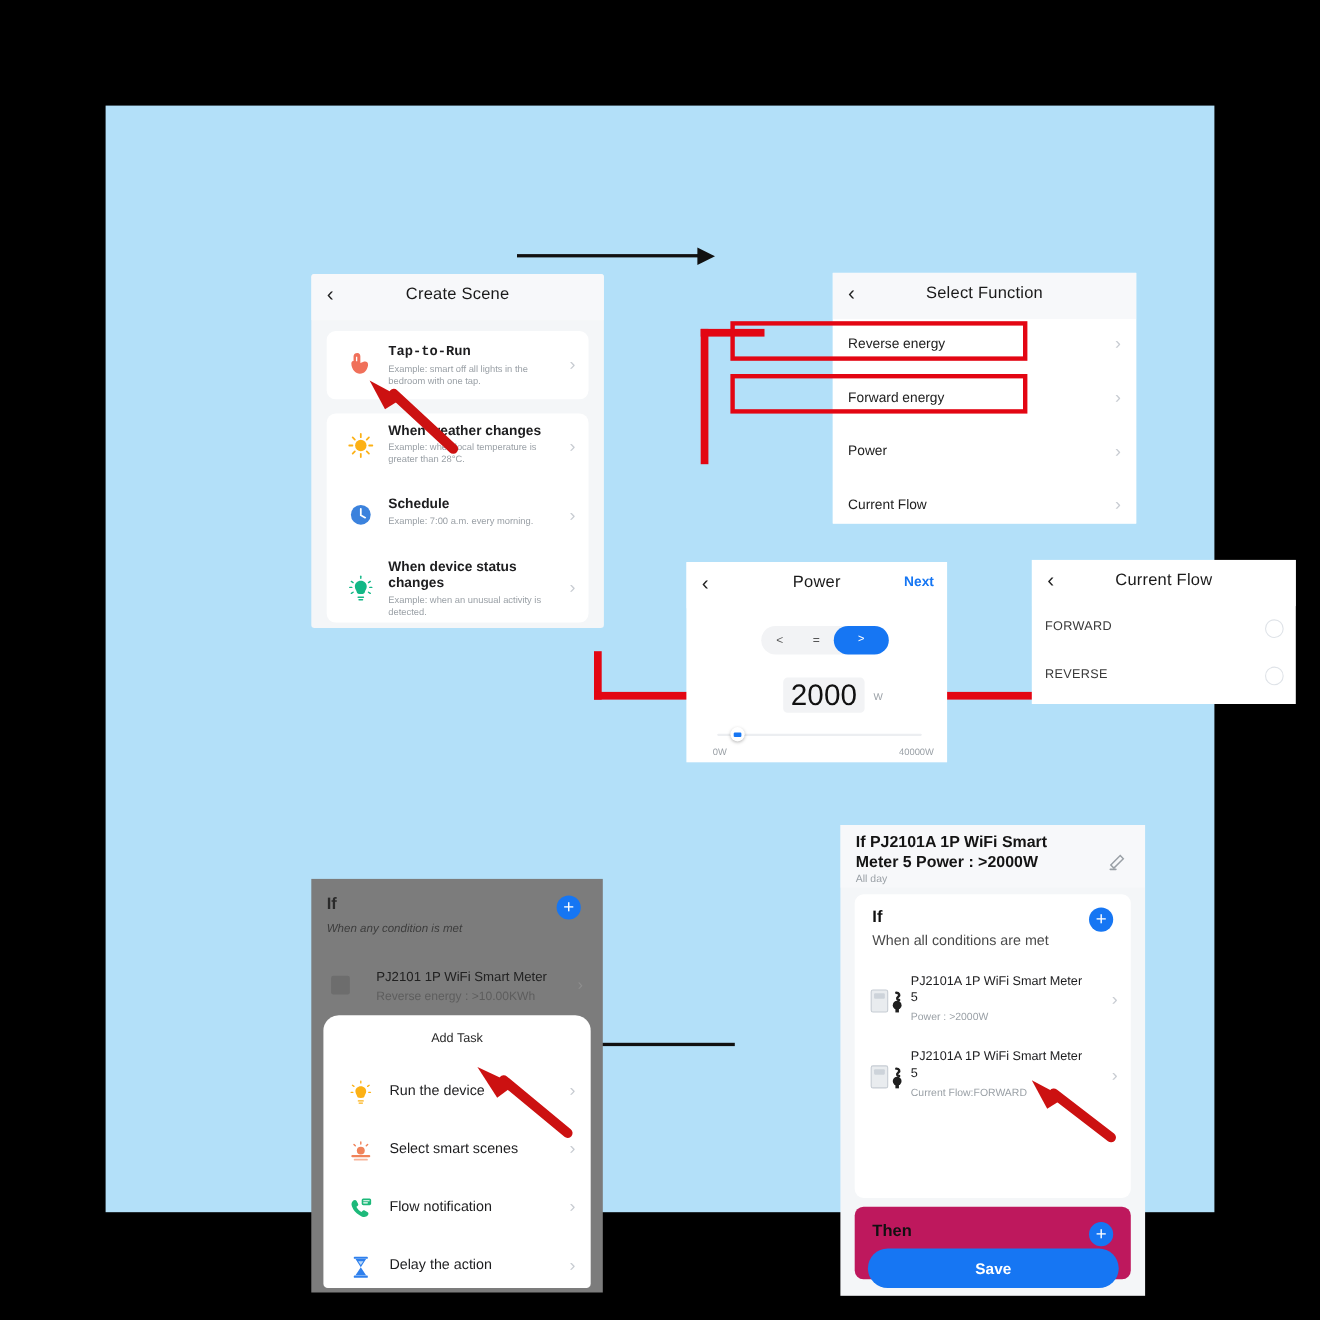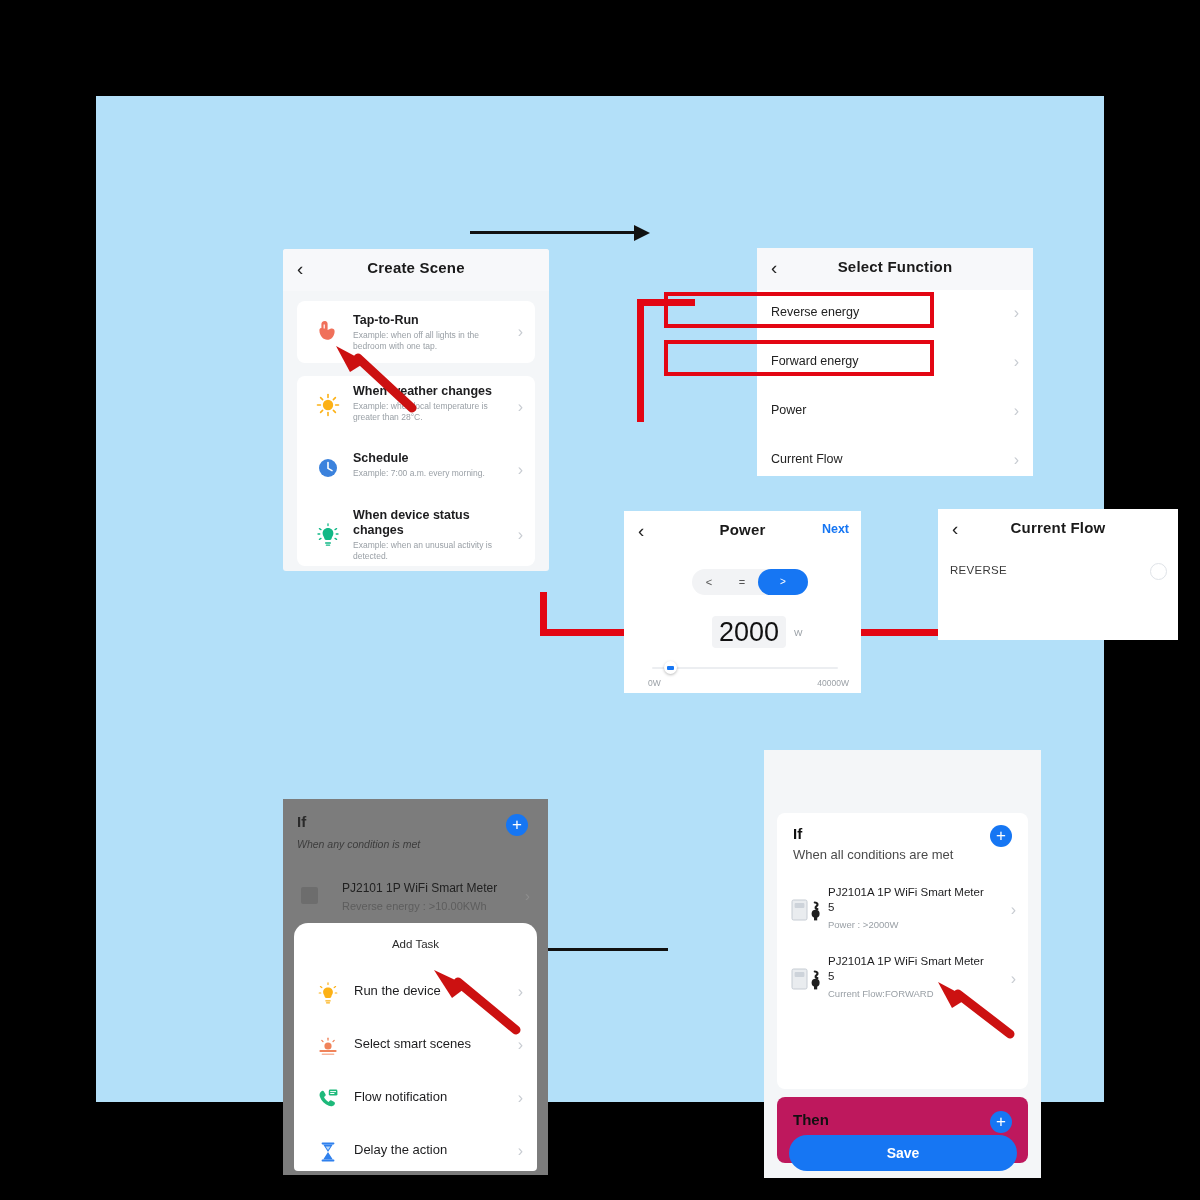--- a/index.html
+++ b/index.html
@@ -2,34 +2,34 @@
 <html><head>
 <meta charset="utf-8">
 <style>
   html,body{margin:0;padding:0;background:#000;}
   body{width:1200px;height:1200px;font-family:"Liberation Sans",sans-serif;overflow:hidden;}
   #root{position:relative;width:1200px;height:1200px;background:#000;}
   #canvas{position:absolute;left:96px;top:96px;width:1008px;height:1006px;background:#b3e0f9;}
 
   .panel{position:absolute;background:#fff;overflow:hidden;}
   .phdr{position:relative;height:42px;background:#f7f8fa;}
-  .phdr .ttl{position:absolute;left:0;right:0;top:10px;text-align:center;font-size:15px;font-weight:bold;color:#1a1a1a;letter-spacing:.2px;}
+  .phdr .ttl{position:absolute;left:0;right:0;top:10px;text-align:center;font-size:15px;font-weight:normal;color:#1a1a1a;letter-spacing:.2px;}
   .back{position:absolute;left:14px;top:8px;width:18px;height:24px;color:#222;font-size:19px;line-height:24px;}
   .chev{color:#c8ccd2;font-size:16px;font-weight:300;}
 
   
   #p-create{left:187px;top:153px;width:266px;height:322px;background:#f4f6f8;border-radius:3px;}
   #p-create .cardA{position:absolute;left:14px;top:52px;width:238px;height:62px;background:#fff;border-radius:8px;}
   #p-create .cardB{position:absolute;left:14px;top:127px;width:238px;height:190px;background:#fff;border-radius:8px;}
   .crow{position:relative;height:63px;}
   .crow .ico{position:absolute;left:18px;top:16px;width:26px;height:26px;}
   .crow .t1{position:absolute;left:56px;top:8px;font-size:12.5px;font-weight:600;color:#1d1d1f;}
   .crow .t2{position:absolute;left:56px;top:25px;right:30px;font-size:8.5px;color:#9aa0a6;line-height:11px;}
   .crow .ar{position:absolute;right:12px;top:22px;}
-  #p-create .cardA .t1{top:12px;}
+  #p-create .cardA .t1{top:12px;font-family:Liberation Mono, monospace;}
   #p-create .cardA .t2{top:29px;}
 
   
   #p-func{left:661px;top:152px;width:276px;height:228px;}
   .frow{position:relative;height:49px;background:#fff;}
   .frow .lbl{position:absolute;left:14px;top:15px;font-size:12.5px;color:#222;}
   .frow .ar{position:absolute;right:14px;top:14px;}
   .redbox{position:absolute;border:4px solid #e30613;box-sizing:border-box;}
 
   
@@ -130,21 +130,21 @@
         <div class="ttl">Create Scene</div>
       </div>
 
       <div class="cardA">
         <div class="crow">
           <svg class="ico" viewBox="0 0 26 26">
             <path d="M10 4c1.6 0 2.6 1.4 2.6 3v6l2.4-1c2.6-1 4.6 0 4.6 2.4 0 2.6-1.6 6.6-4.6 7.8-2.6 1-6 .6-7.8-1.6C5.6 18.6 4.4 16 4.4 13.4c0-1.6 1-2.6 2-2.2v-4c0-1.6 1-3.2 3.6-3.2z" fill="#f0705a"></path>
             <path d="M9.2 11.4v-4" stroke="#fff" stroke-width="1.2" fill="none"></path>
           </svg>
           <div class="t1">Tap-to-Run</div>
-          <div class="t2">Example: when off all lights in the bedroom with one tap.</div>
+          <div class="t2">Example: smart off all lights in the bedroom with one tap.</div>
           <div class="ar chev">›</div>
         </div>
       </div>
 
       <div class="cardB">
         <div class="crow" style="position:absolute;left:0;top:0;width:238px;">
           <svg class="ico" viewBox="0 0 26 26">
             <circle cx="13" cy="13" r="5.2" fill="#fcb116"></circle>
             <g stroke="#fcb116" stroke-width="1.6" stroke-linecap="round">
               <line x1="13" y1="2.5" x2="13" y2="5.4"></line>
@@ -240,26 +240,38 @@
       <div class="rng l">0W</div>
       <div class="rng r">40000W</div>
     </div>
 
     <div class="panel" id="p-flow">
       <div class="phdr" style="background:#fff;">
         <div class="back">‹</div>
         <div class="ttl">Current Flow</div>
       </div>
       <div class="orow">
+        <div class="lbl">FORWARD</div>
+        <div class="rad"></div>
+      </div>
+      <div class="orow">
         <div class="lbl">REVERSE</div>
         <div class="rad"></div>
       </div>
     </div>
 
     <div class="panel" id="p-sum">
+      <div class="shdr">
+        <div class="stitle">If PJ2101A 1P WiFi Smart Meter  5 Power : &gt;2000W</div>
+        <div class="sall">All day</div>
+        <svg class="penicon" viewBox="0 0 16 16">
+          <path d="M11.4 1.8 14.2 4.6 5.6 13.2 2.8 10.4z" fill="none" stroke="#9aa0a6" stroke-width="1.3"></path>
+          <path d="M2.4 14.4h5" stroke="#9aa0a6" stroke-width="1.5" stroke-linecap="round"></path>
+        </svg>
+      </div>
 
       <div class="cardIf">
         <div class="sechead">If</div>
         <div class="secsub">When all conditions are met</div>
         <div class="plusbtn" style="right:16px;top:12px;">+</div>
 
         <div class="drow" style="top:62px;">
           <svg class="dico" viewBox="0 0 34 26">
             <rect x="2" y="3" width="15" height="20" rx="1.6" fill="#e9ecef" stroke="#c6ccd3" stroke-width="1"></rect>
             <rect x="4.6" y="6" width="9.8" height="5" rx="1" fill="#cdd3da"></rect>

